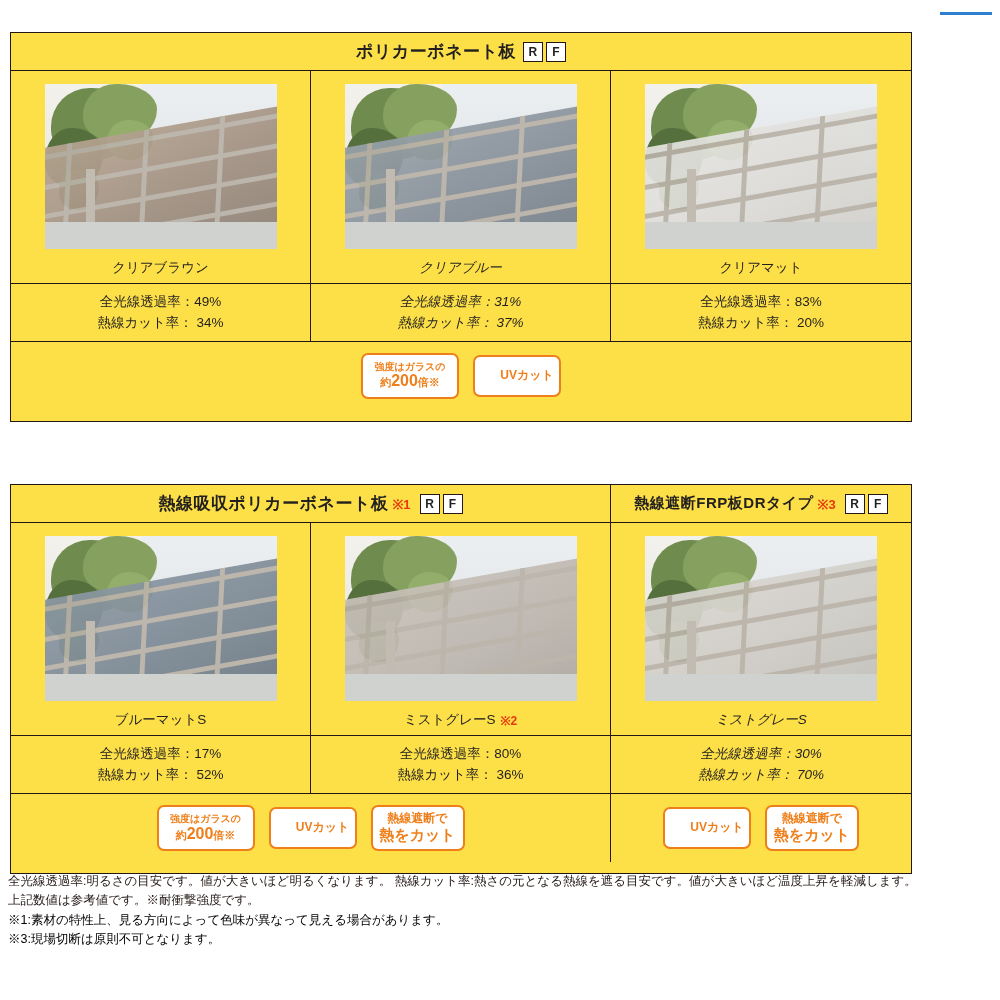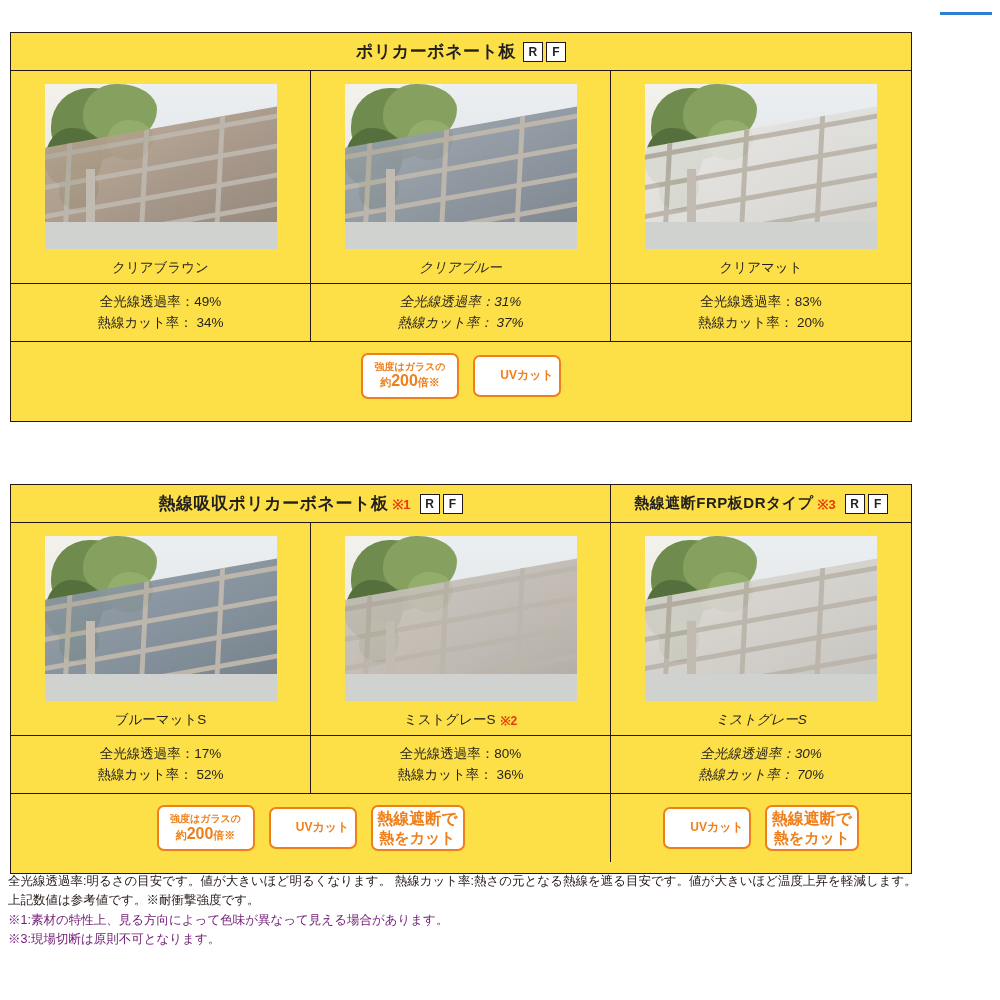--- a/index.html
+++ b/index.html
@@ -156,21 +156,21 @@
   .badge-glass .l2 { font-size: 11px; }
   .badge-glass .l2 b { font-size: 16px; }
   .badge-uv {
     width: 88px; height: 42px;
     font-size: 12px;
     padding-left: 20px;
   }
   .badge-heat {
     width: 94px; height: 46px;
   }
-  .badge-heat .l1 { font-size: 16px; }
+  .badge-heat .l1 { font-size: 12px; }
   .badge-heat .l2 { font-size: 15px; }
 
   
   .photo {
     width: 232px;
     height: 165px;
     position: relative;
     overflow: hidden;
     background: linear-gradient(180deg, #e9ecef 0%, #dfe3e6 100%);
   }
@@ -220,21 +220,21 @@
   
   .notes {
     position: absolute;
     left: 8px;
     top: 872px;
     width: 986px;
     font-size: 12.5px;
     line-height: 1.55;
     color: #231815;
   }
-  .notes .red { color: #701a75; }
+  .notes .red { color: #000000; }
   .note-line { white-space: nowrap; }
 
   .corner-mark {
     position: absolute;
     right: 8px;
     top: 12px;
     width: 52px;
     height: 3px;
     background: #2f7fd0;
   }

